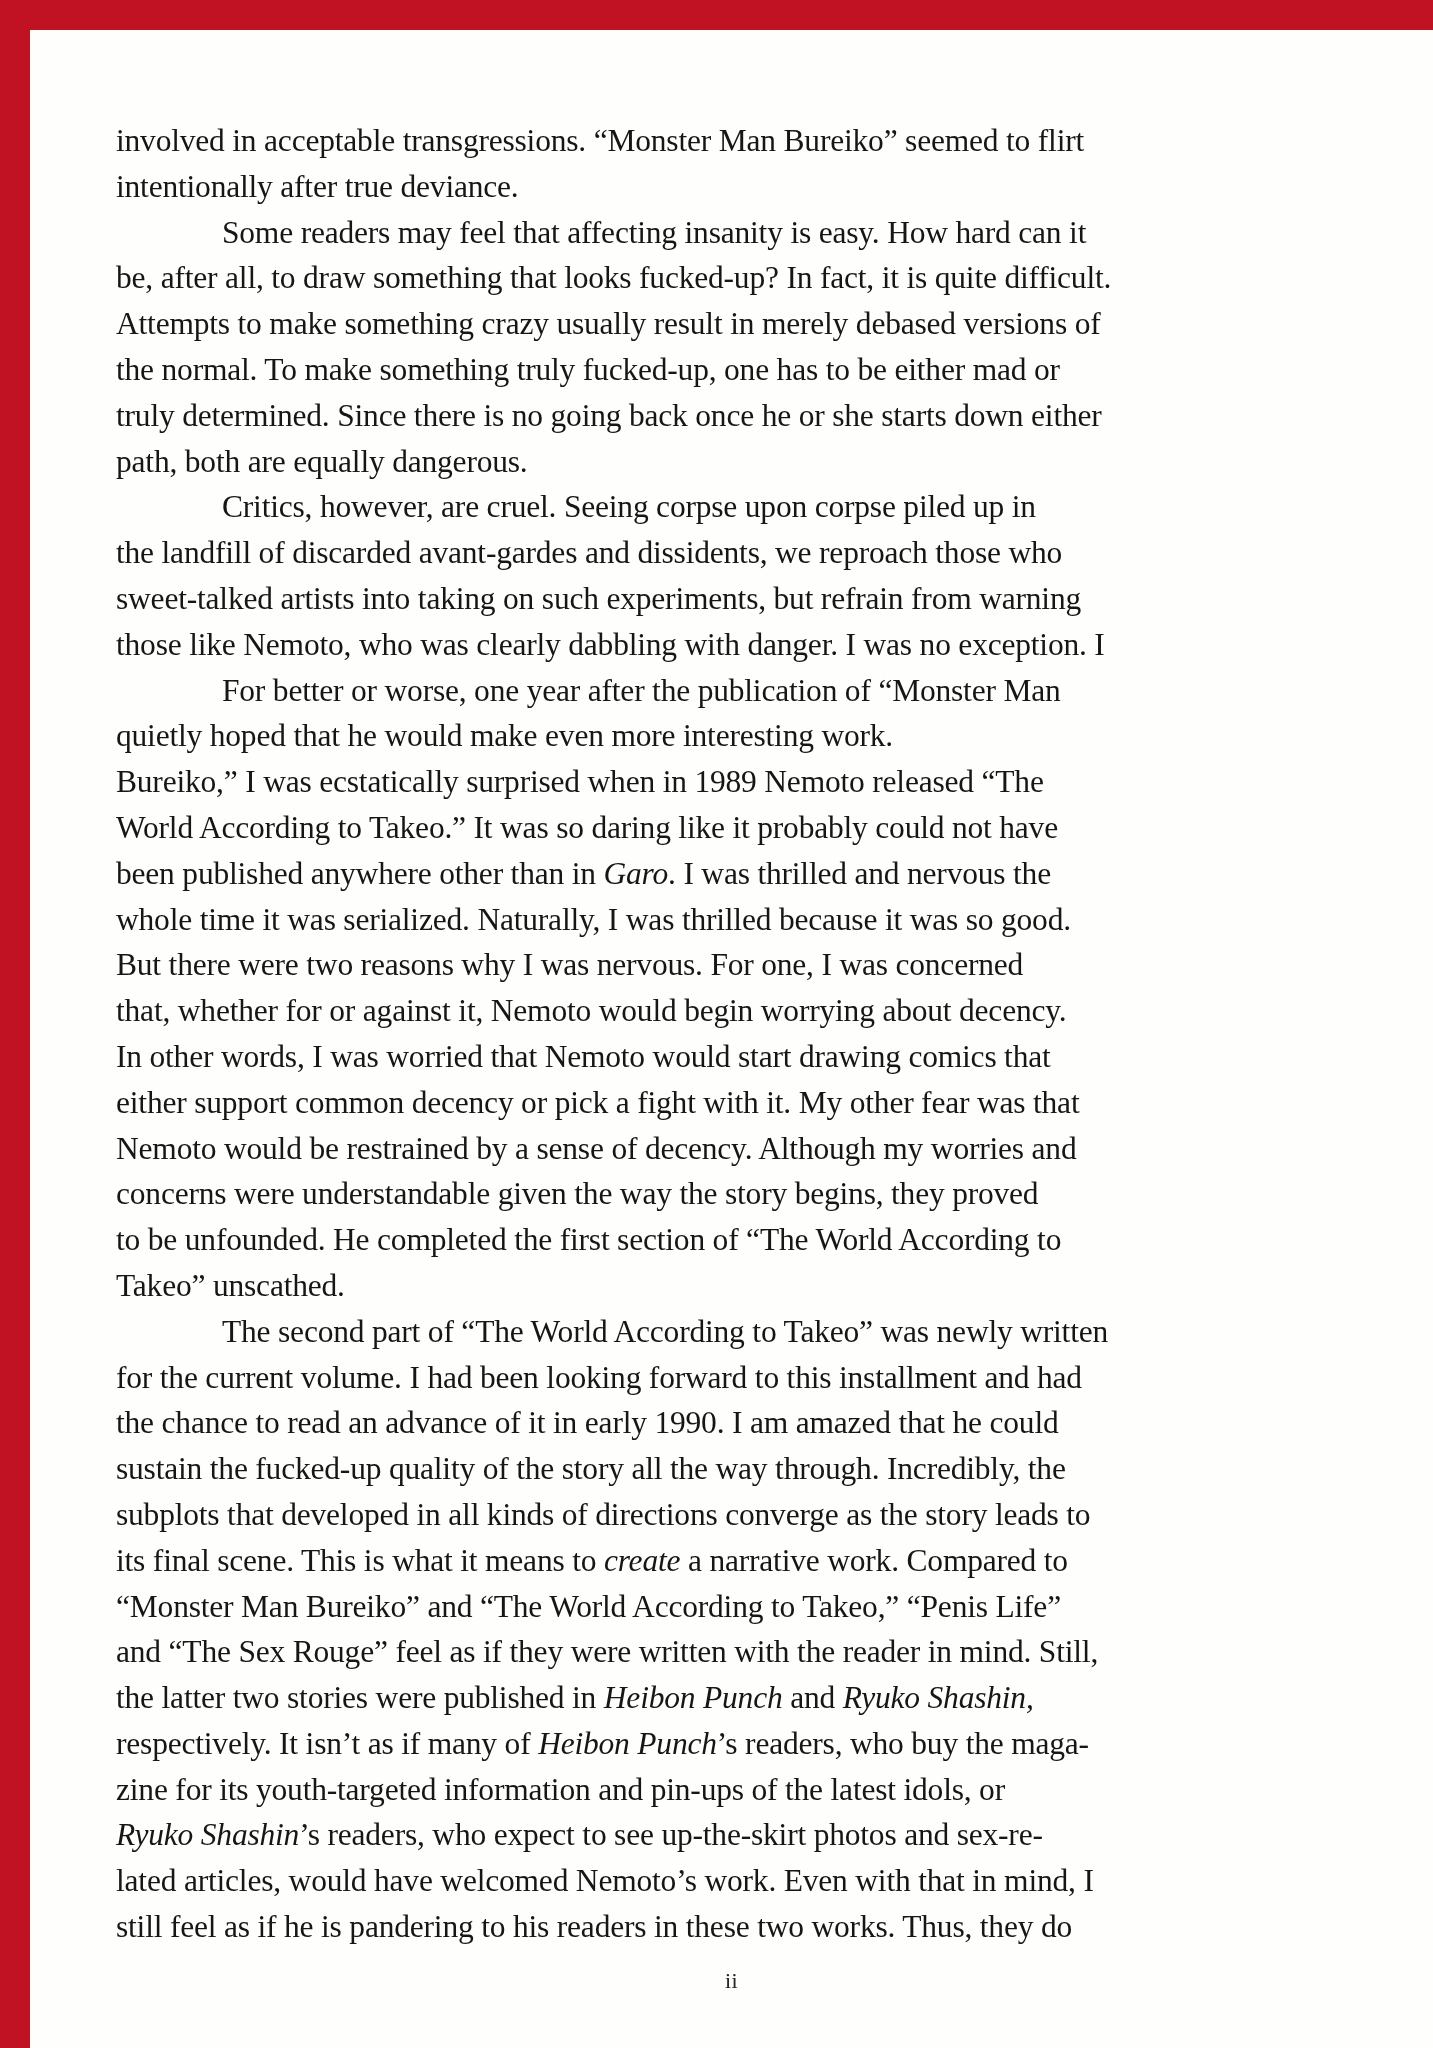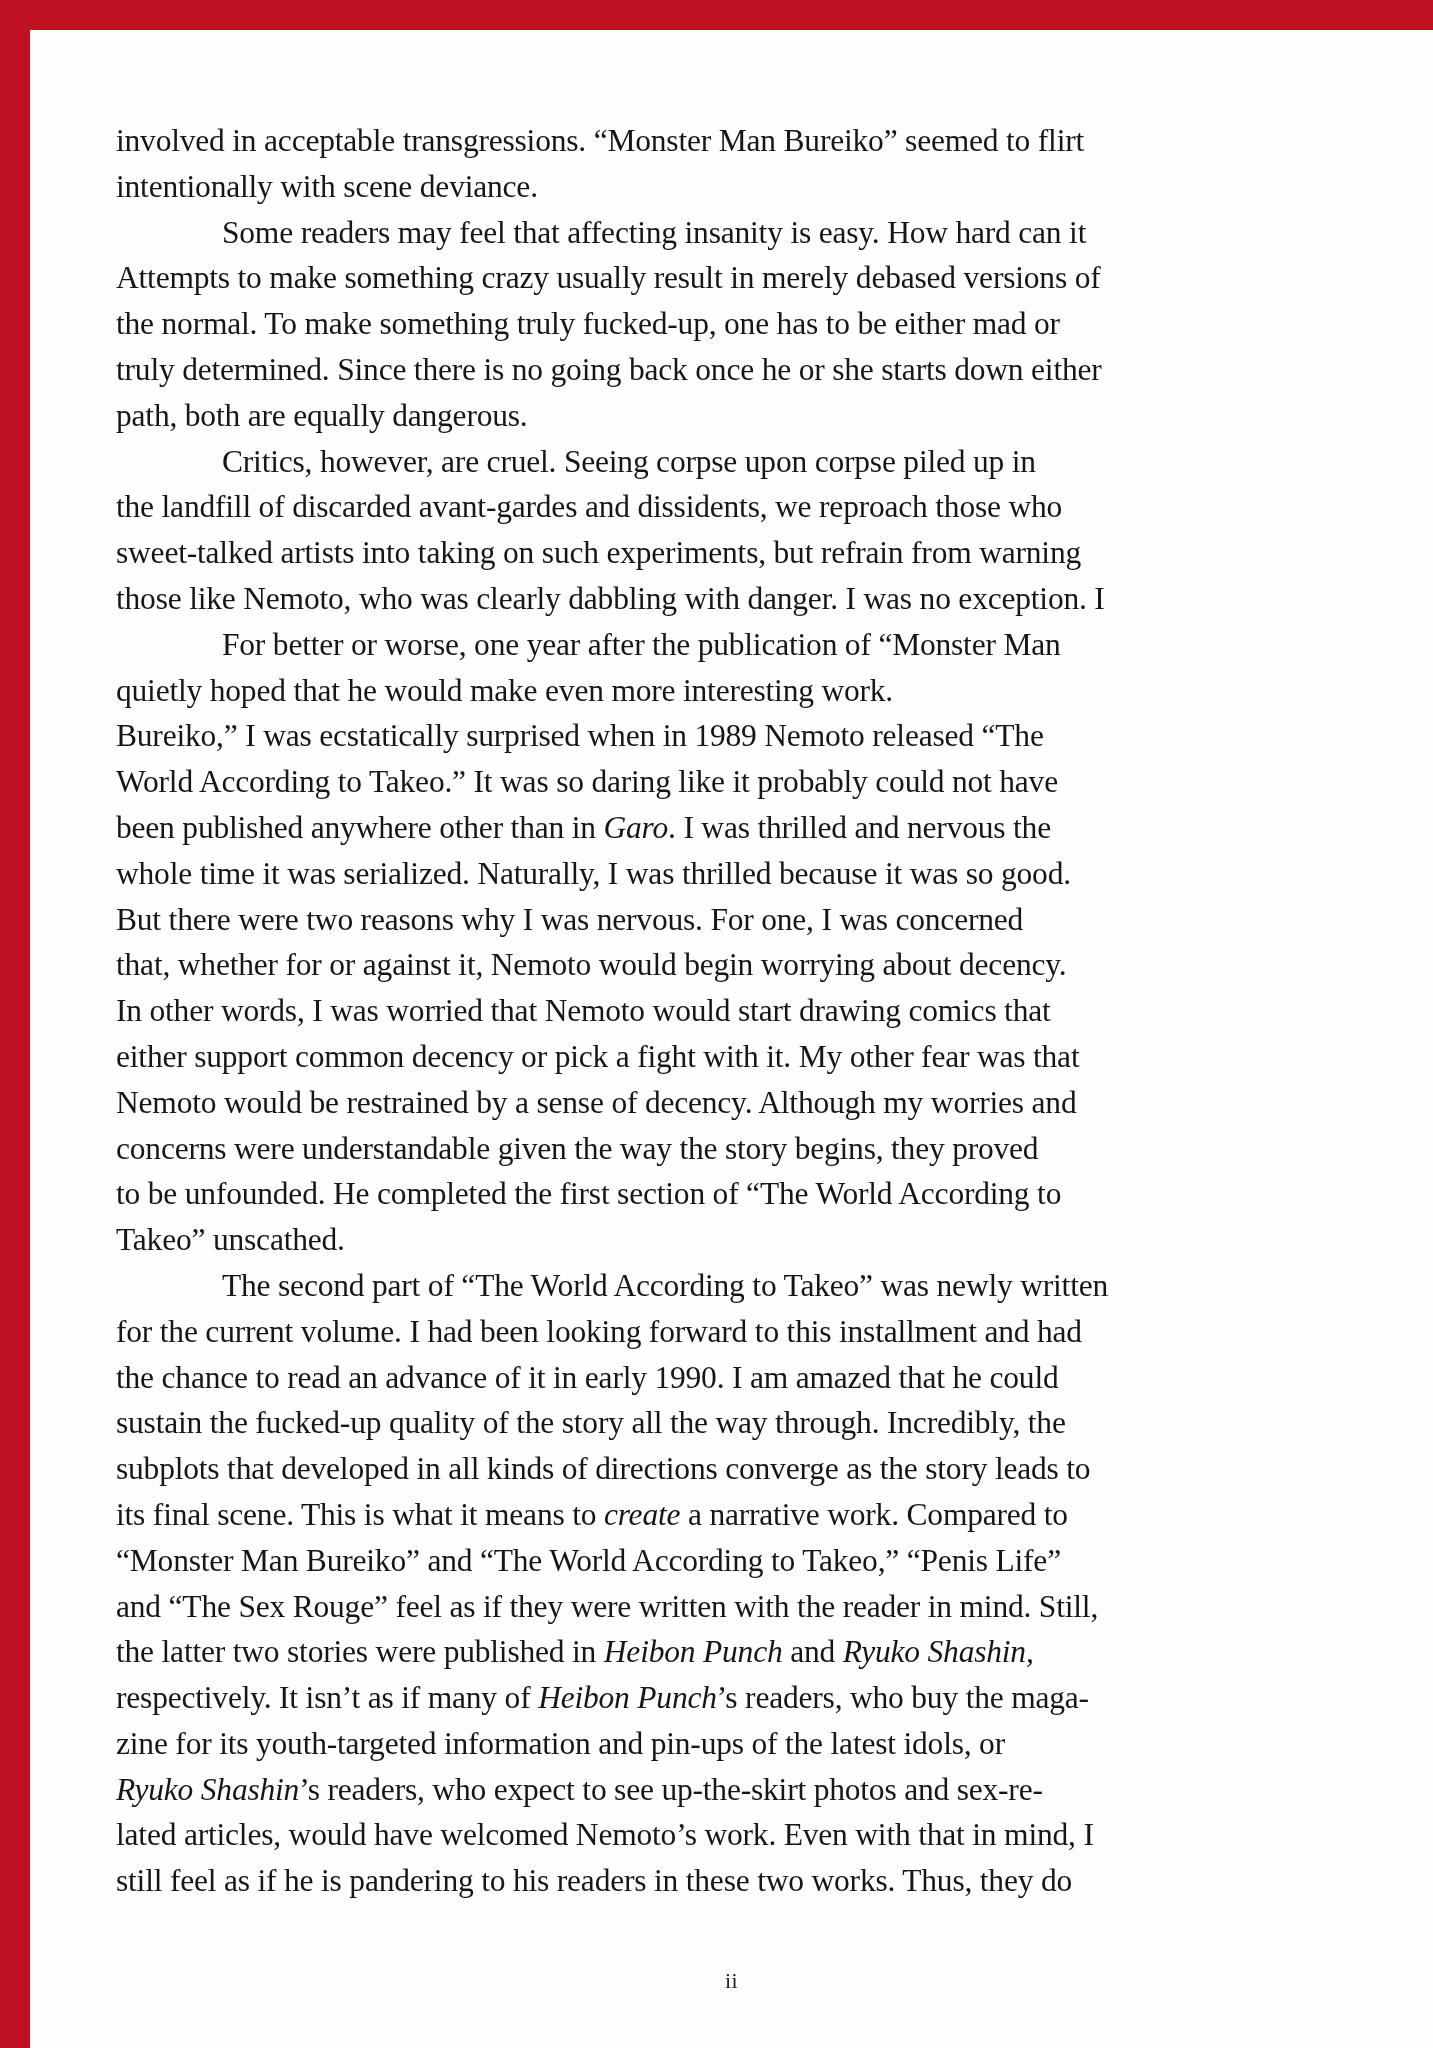--- a/index.html
+++ b/index.html
@@ -70,22 +70,23 @@
 </style>
 </head>
 <body>
 
 <div id="canvas" style="background: rgb(254, 254, 252);">
   <div class="edge-top" style="background: rgb(192, 18, 34);"></div>
   <div class="edge-left" style="background: rgb(192, 18, 34);"></div>
   <div class="page">
     <div class="text-block" id="text-block" style="color: rgb(22, 22, 22);">
         <div class="text-line"><span>involved in acceptable transgressions. “Monster Man Bureiko” seemed to flirt</span></div>
-        <div class="text-line"><span>intentionally with scene deviance.</span></div>
+        <div class="text-line"><span>intentionally after true deviance.</span></div>
         <div class="text-line indent"><span>Some readers may feel that affecting insanity is easy. How hard can it</span></div>
+        <div class="text-line"><span>be, after all, to draw something that looks fucked-up? In fact, it is quite difficult.</span></div>
         <div class="text-line"><span>Attempts to make something crazy usually result in merely debased versions of</span></div>
         <div class="text-line"><span>the normal. To make something truly fucked-up, one has to be either mad or</span></div>
         <div class="text-line"><span>truly determined. Since there is no going back once he or she starts down either</span></div>
         <div class="text-line"><span>path, both are equally dangerous.</span></div>
         <div class="text-line indent"><span>Critics, however, are cruel. Seeing corpse upon corpse piled up in</span></div>
         <div class="text-line"><span>the landfill of discarded avant-gardes and dissidents, we reproach those who</span></div>
         <div class="text-line"><span>sweet-talked artists into taking on such experiments, but refrain from warning</span></div>
         <div class="text-line"><span>those like Nemoto, who was clearly dabbling with danger. I was no exception. I</span></div>
         <div class="text-line indent"><span>For better or worse, one year after the publication of “Monster Man</span></div>
         <div class="text-line"><span>quietly hoped that he would make even more interesting work.</span></div>

